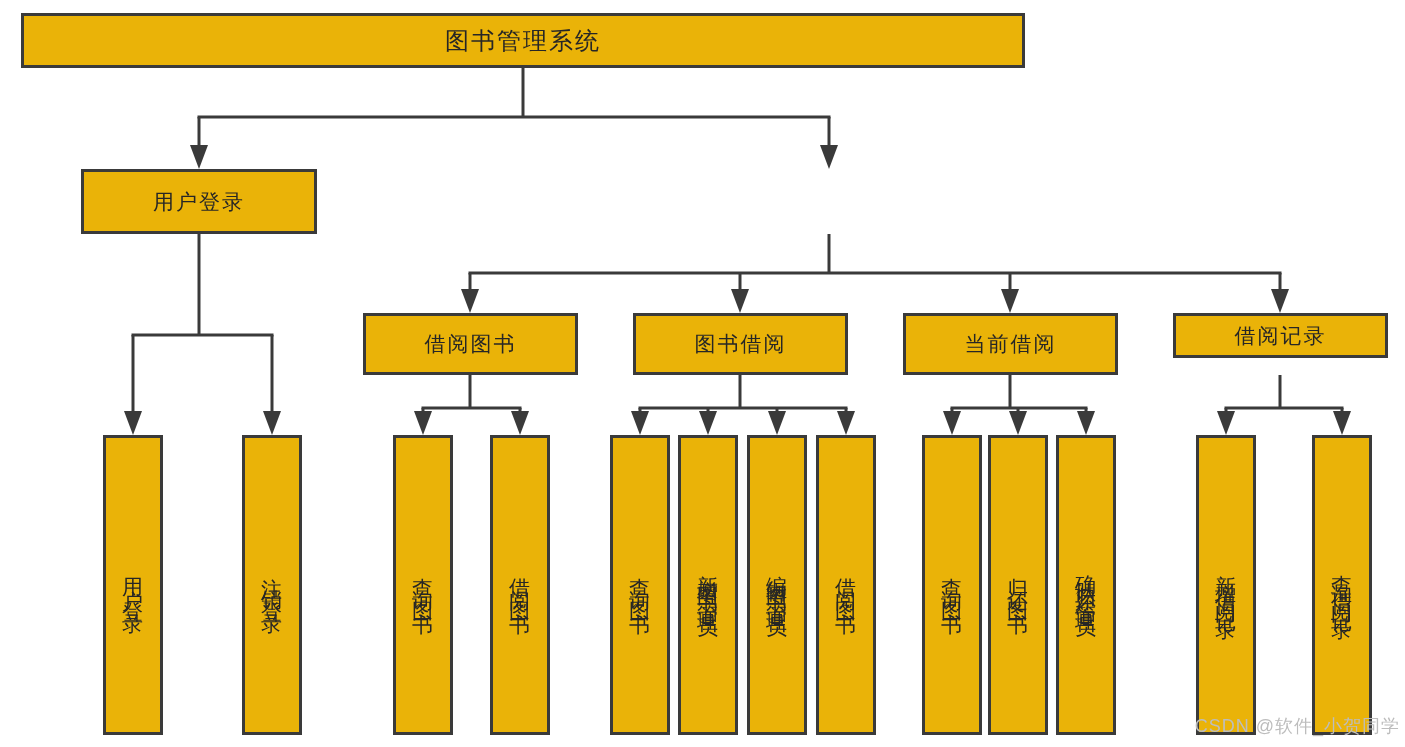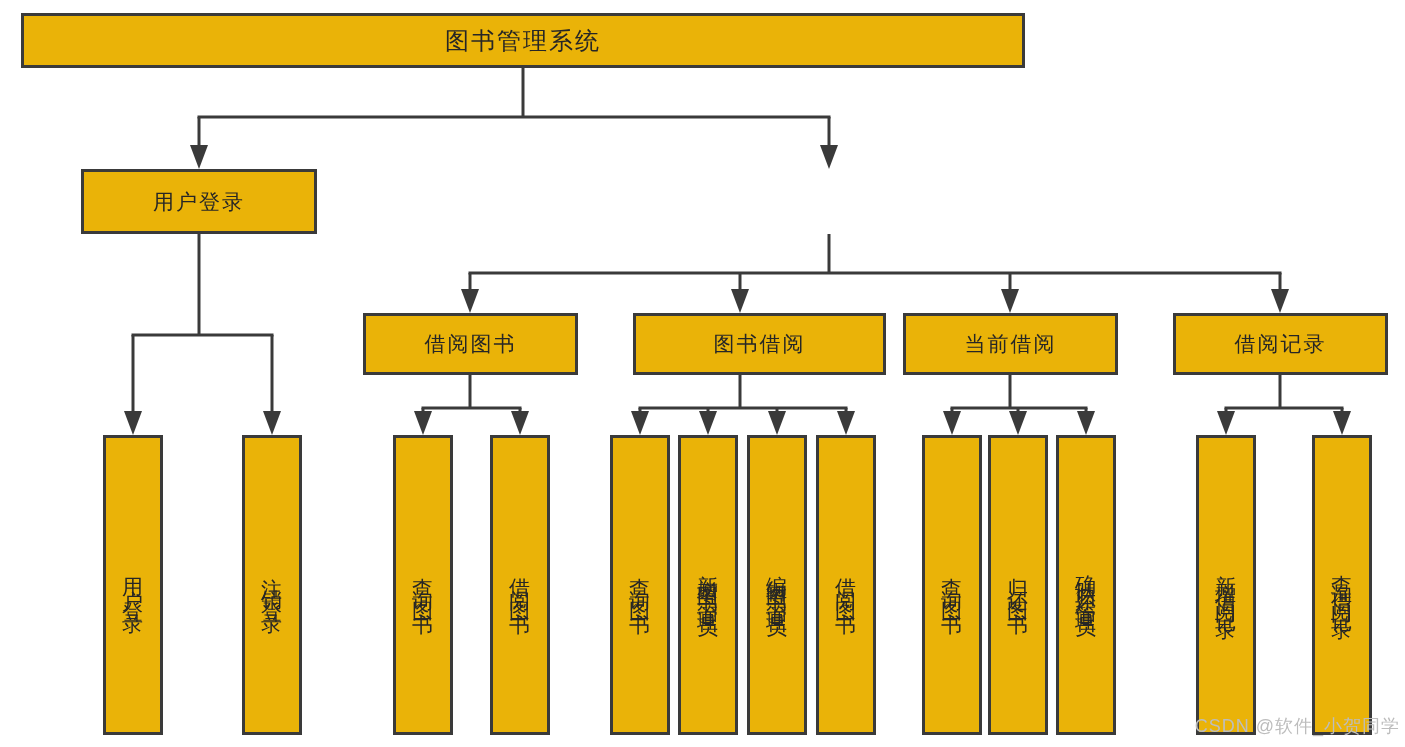--- a/index.html
+++ b/index.html
@@ -117,27 +117,27 @@
     <span>图书管理系统</span>
   </div>
 
   <div class="node h small" style="left:81px;top:169px;width:236px;height:65px;">
     <span>用户登录</span>
   </div>
 
   <div class="node h small" style="left:363px;top:313px;width:215px;height:62px;">
     <span>借阅图书</span>
   </div>
-  <div class="node h small" style="left:633px;top:313px;width:253px;height:62px;">
+  <div class="node h small" style="left:633px;top:313px;width:215px;height:62px;">
     <span>图书借阅</span>
   </div>
   <div class="node h small" style="left:903px;top:313px;width:215px;height:62px;">
     <span>当前借阅</span>
   </div>
-  <div class="node h small" style="left:1173px;top:313px;width:215px;height:62px;">
+  <div class="node h small" style="left:1173px;top:313px;width:215px;height:45px;">
     <span>借阅记录</span>
   </div>
 
   <div class="node v" style="left:103px;top:435px;width:60px;height:300px;">
     <span>用户登录</span>
   </div>
   <div class="node v" style="left:242px;top:435px;width:60px;height:300px;">
     <span>注销登录</span>
   </div>
 

